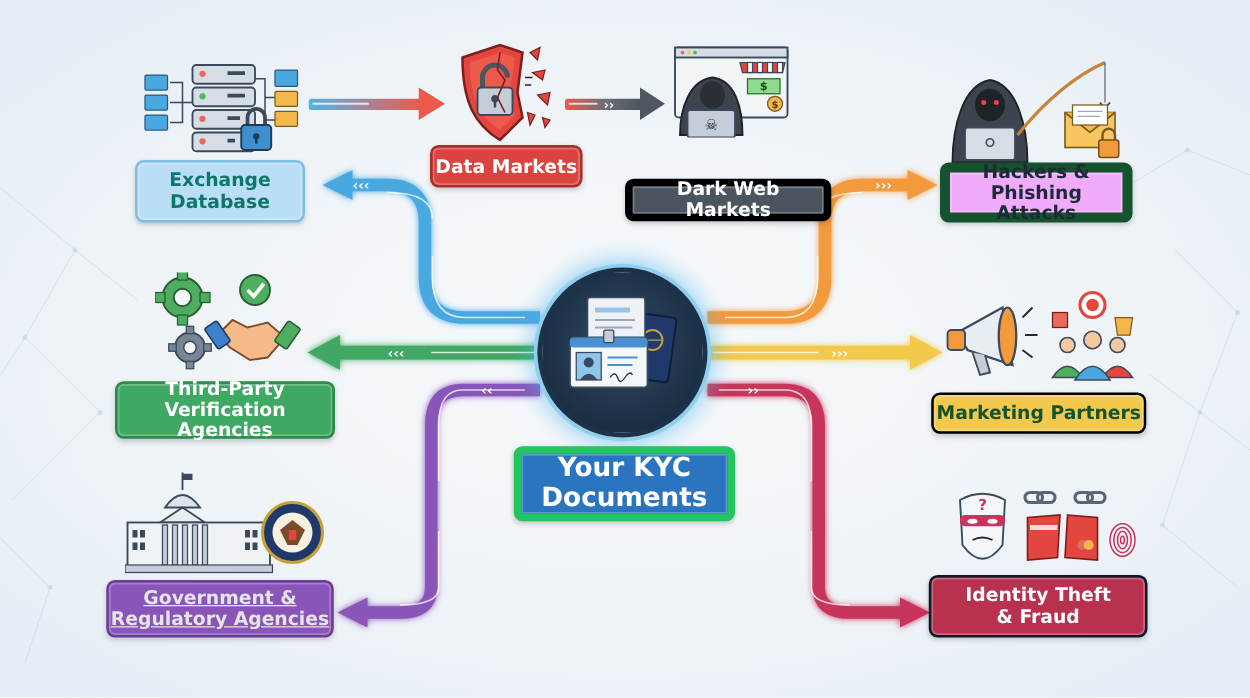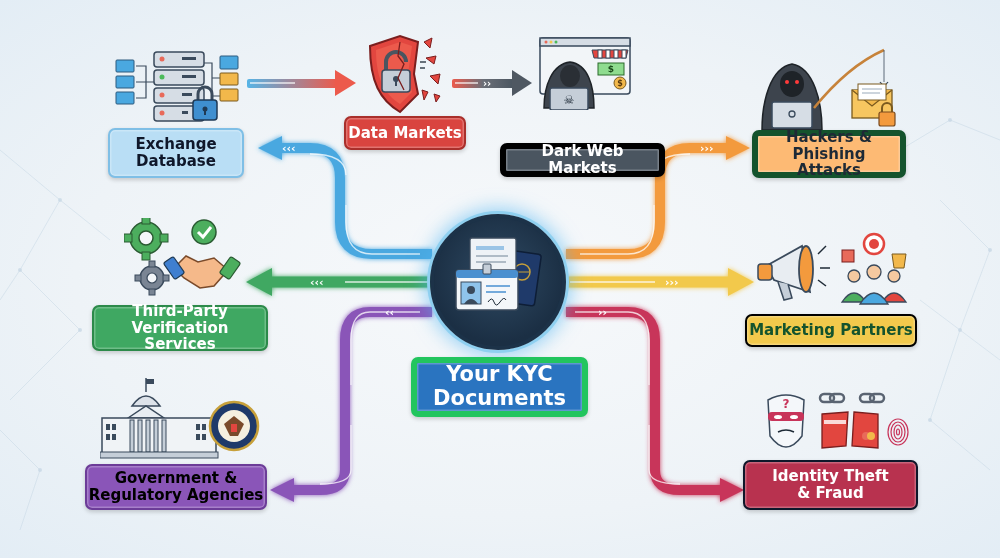--- a/index.html
+++ b/index.html
@@ -367,35 +367,35 @@
     <circle cx="37" cy="72" r="4" fill="#3a4a5c"></circle>
     <path d="M30 86 q7 -10 14 0" fill="#3a4a5c"></path>
     <g stroke="#4a90d0" stroke-width="1.5">
         <line x1="52" y1="68" x2="76" y2="68"></line>
         <line x1="52" y1="74" x2="72" y2="74"></line>
       </g>
     <path d="M54 84 q4 -6 6 0 t6 0 t6 -2" stroke="#1e2a36" stroke-width="1" fill="none"></path>
   </svg>
 </div>
 
-<div class="label-box" style="left:108px;top:128px;width:136px;height:50px;background:#b9def5;color:#0f172a;font-size:15px;border:2px solid #7fbfe6;">Exchange
+<div class="label-box" style="left:108px;top:128px;width:136px;height:50px;background:#b9def5;color:#0f766e;font-size:15px;border:2px solid #7fbfe6;">Exchange
 Database</div>
 
 <div class="label-box" style="left:344px;top:116px;width:122px;height:34px;background:#d9443f;color:#fff;font-size:15px;border:2px solid #a92f2b;">Data Markets</div>
 
 <div class="label-box" style="left:500px;top:116px;width:165px;height:34px;background:#4a5560;color:#fff;font-size:15px;border:6px solid #000000;margin-top:27px;">Dark Web Markets</div>
 
-<div class="label-box" style="left:752px;top:130px;width:154px;height:48px;background:#fdba74;color:#1e2a36;font-size:15px;border:6px solid #14532d;">Hackers &amp;
+<div class="label-box" style="left:752px;top:130px;width:154px;height:48px;background:#f0abfc;color:#1e2a36;font-size:15px;border:8px solid #14532d;">Hackers &amp;
 Phishing Attacks</div>
 
 <div class="label-box" style="left:92px;top:305px;width:176px;height:46px;background:#3fa862;color:#fff;font-size:15px;border:2px solid #2c8a4a;">Third-Party
-Verification Services</div>
+Verification Agencies</div>
 
 <div class="label-box" style="left:745px;top:314px;width:172px;height:33px;background:#f2c94c;color:#14532d;font-size:15px;border:2px solid #000000;">Marketing Partners</div>
 
 <div class="label-box hub-title">Your KYC
 Documents</div>
 
-<div class="label-box" style="left:85px;top:464px;width:182px;height:46px;background:#8a55b8;color:#000000;font-size:15px;border:2px solid #6c3c98;">Government &amp;
+<div class="label-box" style="left:85px;top:464px;width:182px;height:46px;background:#8a55b8;color:#e5e5e5;font-size:15px;border:2px solid #6c3c98;text-decoration:underline;">Government &amp;
 Regulatory Agencies</div>
 
 <div class="label-box" style="left:743px;top:460px;width:175px;height:50px;background:#b8324f;color:#fff;font-size:15px;border:2px solid #0f172a;">Identity Theft
 &amp; Fraud</div>
 
 </body></html>

